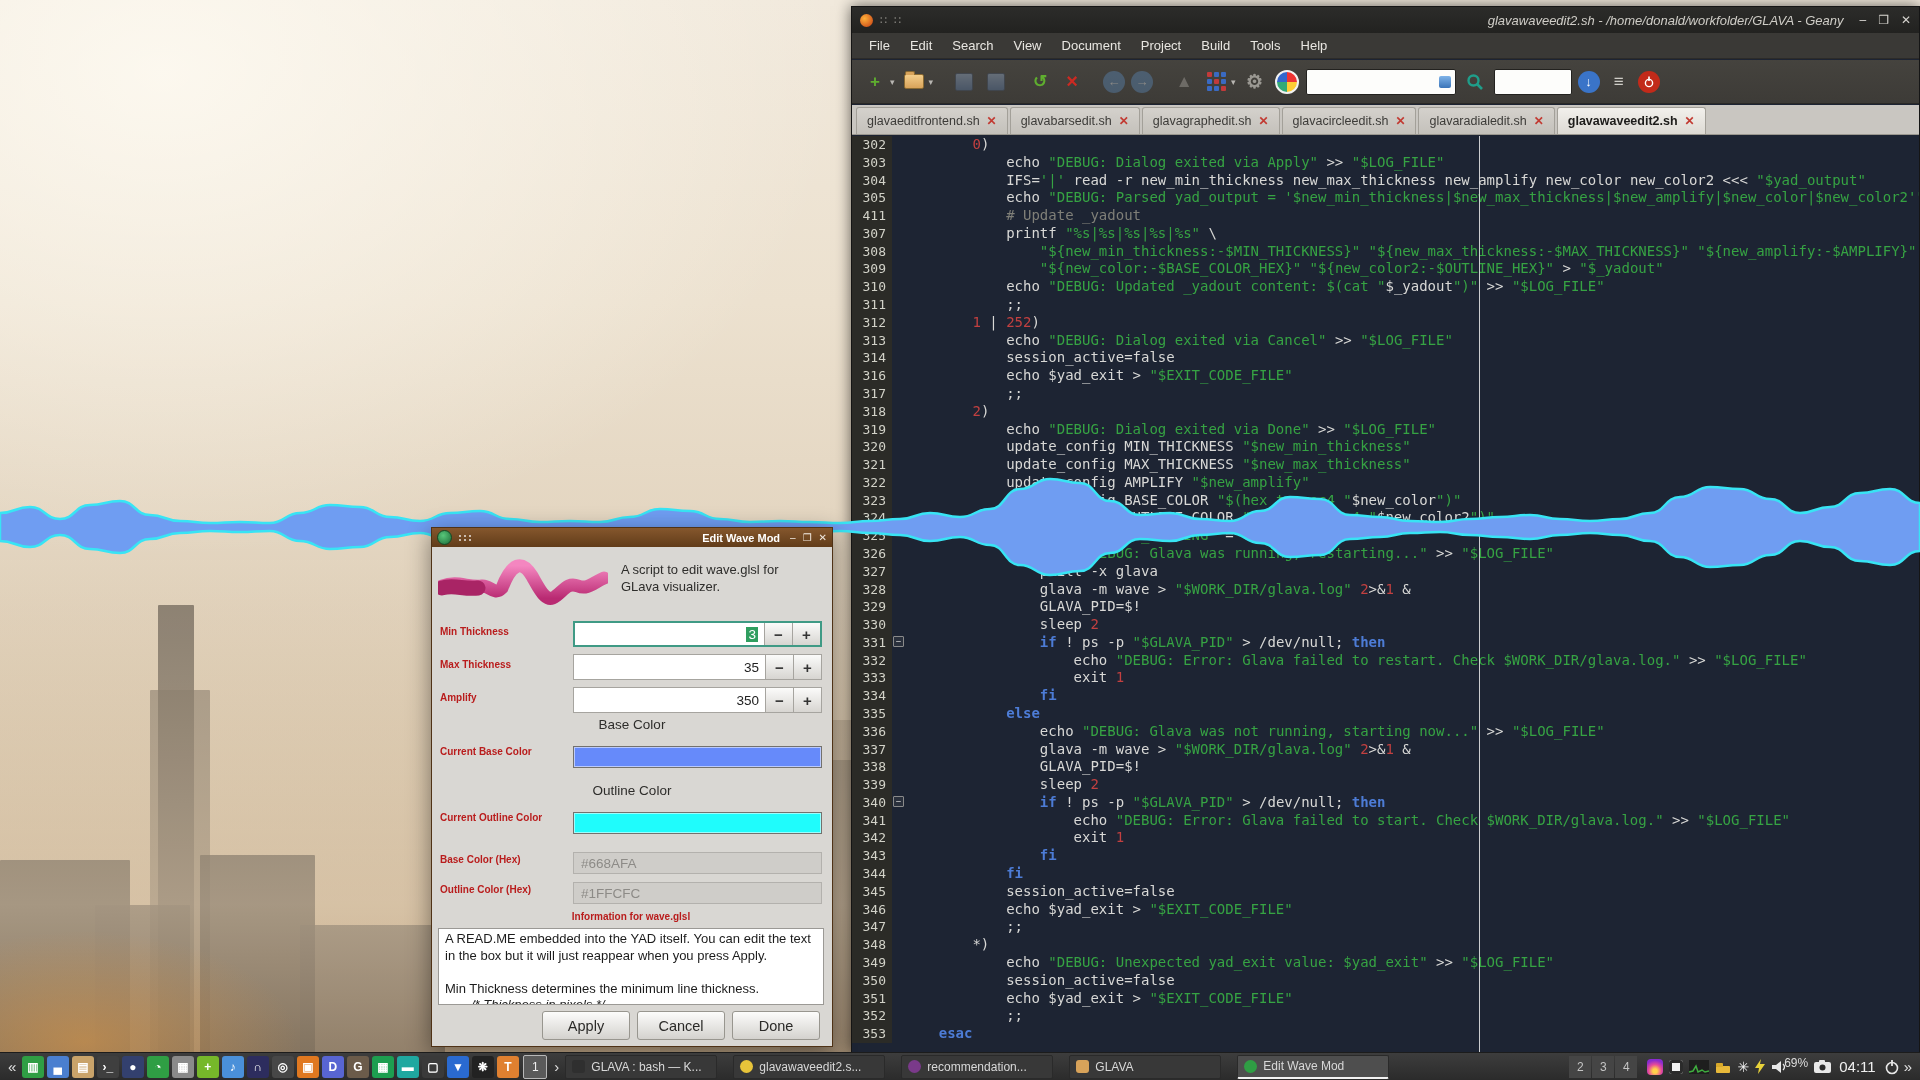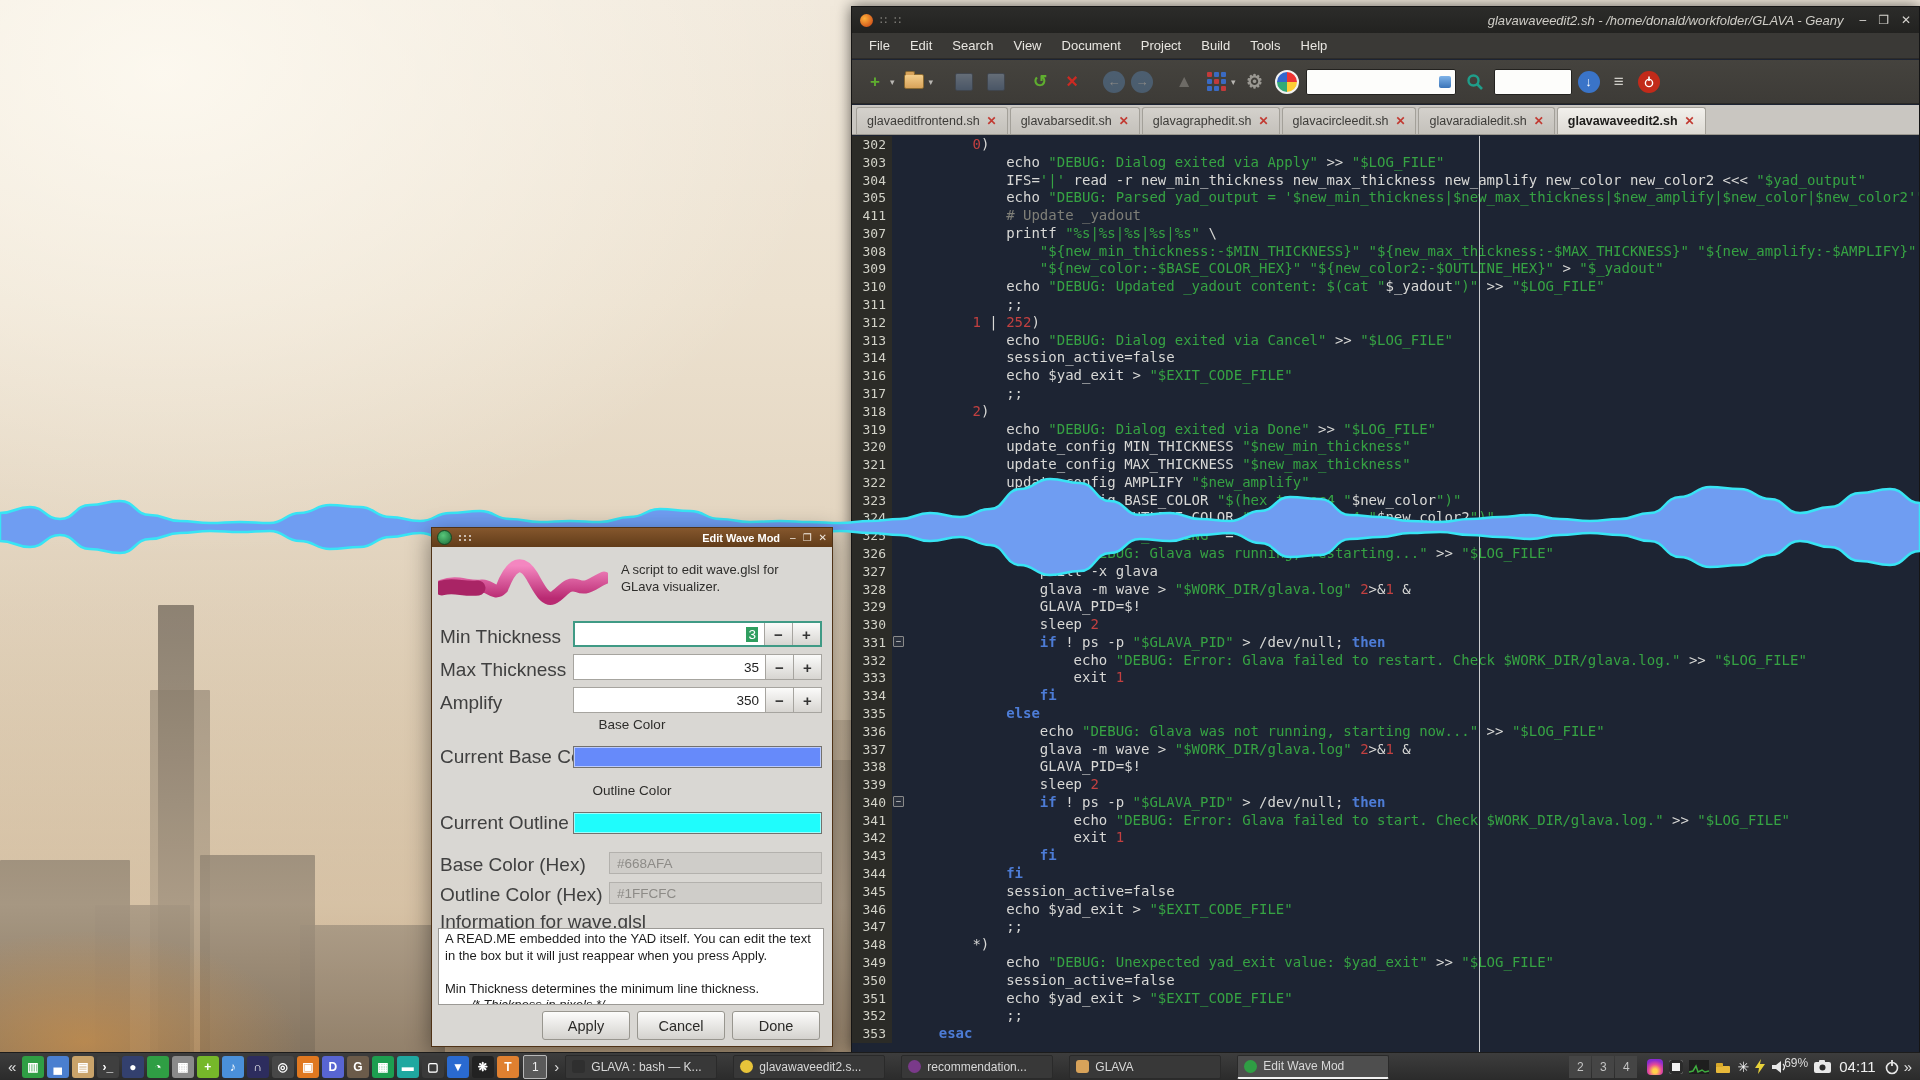--- a/index.html
+++ b/index.html
@@ -70,32 +70,32 @@
   .dialog{position:absolute;left:431px;top:527px;width:402px;height:520px;z-index:60;background:#d9d7d3;
     border:1px solid #4f3216;box-shadow:0 6px 22px rgba(0,0,0,.45);box-sizing:border-box;}
   .d-titlebar{position:absolute;left:0;top:0;width:100%;height:19px;
     background:linear-gradient(#85572d,#613c19);display:flex;align-items:center;padding:0 5px;box-sizing:border-box;}
   .d-icon{width:13px;height:13px;border-radius:50%;background:radial-gradient(circle at 40% 35%,#58c77a,#1d6b38);border:1px solid #124a26;flex:none;}
   .d-grip{display:grid;grid-template-columns:3px 3px 3px;grid-gap:2px;margin-left:7px;}
   .d-grip i{width:2px;height:2px;background:rgba(255,255,255,.85);border-radius:50%;}
   .d-title{margin-left:auto;color:#fff;font-weight:bold;font-size:11px;}
   .d-ctrls{display:flex;gap:7px;margin-left:10px;color:#f0e8de;font-size:10px;}
   .d-row{position:absolute;left:8px;right:10px;display:flex;align-items:center;}
-  .d-label{font-size:19px;color:#404040;}
+  .d-label{font-size:10px;color:#b91c1c;font-weight:bold;}
   .d-ctl{position:absolute;left:141px;right:10px;}
   .spin{display:flex;height:26px;border:1px solid #a6a49f;background:#fff;box-sizing:border-box;}
   .spin.focused{border:2px solid #3f9a85;}
   .spin .val{flex:1;display:flex;align-items:center;justify-content:flex-end;padding-right:6px;font-size:13.5px;color:#222;background:#fff;}
   .spin .val .sel{background:#2f9e5f;color:#fff;padding:0 2px;}
   .spin .sbtn{width:27px;flex:none;display:flex;align-items:center;justify-content:center;font-size:15px;font-weight:bold;color:#333;
     background:linear-gradient(#fbfbfa,#d7d5d1);border-left:1px solid #a6a49f;}
   .d-center{position:absolute;left:0;width:100%;text-align:center;font-size:13.5px;color:#2e2d2b;}
   .swatch{height:20px;border:1px solid #73716d;box-shadow:inset 0 0 0 1px rgba(255,255,255,.55);}
   .hexentry{height:22px;background:#cfcdc9;border:1px solid #b3b1ad;display:flex;align-items:center;padding:0 7px;
-    font-size:13.5px;color:#8d8b87;box-sizing:border-box;margin-left:36px;}
+    font-size:13.5px;color:#8d8b87;box-sizing:border-box;}
   .infobox{position:absolute;left:6px;right:8px;top:400px;height:77px;background:#fff;border:1px solid #9b9995;
     font-size:13px;color:#1c1c1c;padding:2px 6px;box-sizing:border-box;overflow:hidden;line-height:16.5px;}
   .infobox .it{font-style:italic;padding-left:26px;}
   .d-buttons{position:absolute;right:12px;top:483px;display:flex;gap:7px;}
   .dbtn{width:86px;height:27px;display:flex;align-items:center;justify-content:center;font-size:14.5px;color:#2b2a28;
     background:linear-gradient(#fcfcfb,#d4d2ce);border:1px solid #98968f;border-radius:3px;}
 
   
   .taskbar{position:absolute;left:0;top:1052px;width:1920px;height:28px;z-index:100;
     background:linear-gradient(#3d3d3d,#2b2b2b);border-top:1px solid #1c1c1c;box-sizing:border-box;
@@ -391,21 +391,21 @@
         <div class="hexentry">#668AFA</div>
       </div>
 
     <div class="d-row" style="top:356px;">
         <span class="d-label">Outline Color (Hex)</span>
       </div>
     <div class="d-ctl" style="top:354px;">
         <div class="hexentry">#1FFCFC</div>
       </div>
 
-    <div class="d-row" style="top:383px;">
+    <div class="d-row" style="top:383px;justify-content:center;">
         <span class="d-label">Information for wave.glsl</span>
       </div>
     <div class="infobox">
       <div>A READ.ME embedded into the YAD itself. You can edit the text in the box but it will just reappear when you press Apply.</div>
       <div>&nbsp;</div>
       <div>Min Thickness determines the minimum line thickness.</div>
       <div class="it">/* Thickness in pixels */</div>
     </div>
 
     <div class="d-buttons" id="d-buttons">

